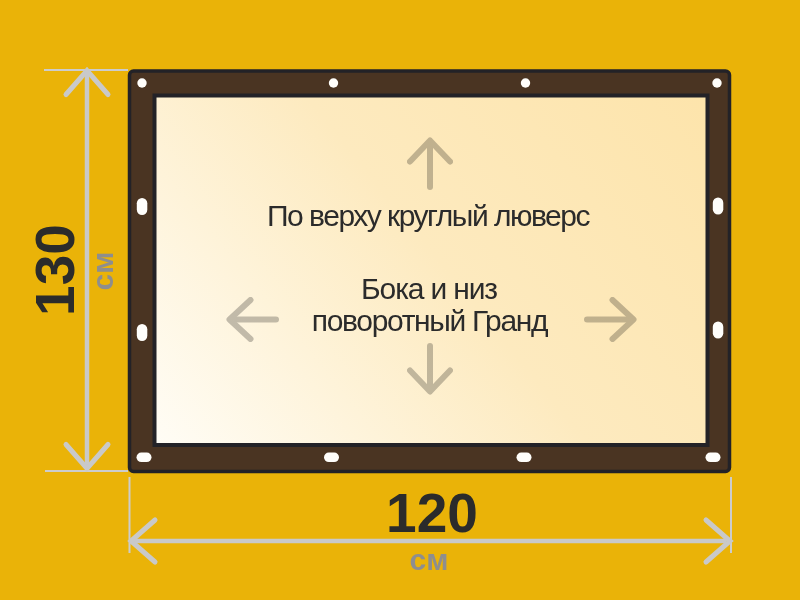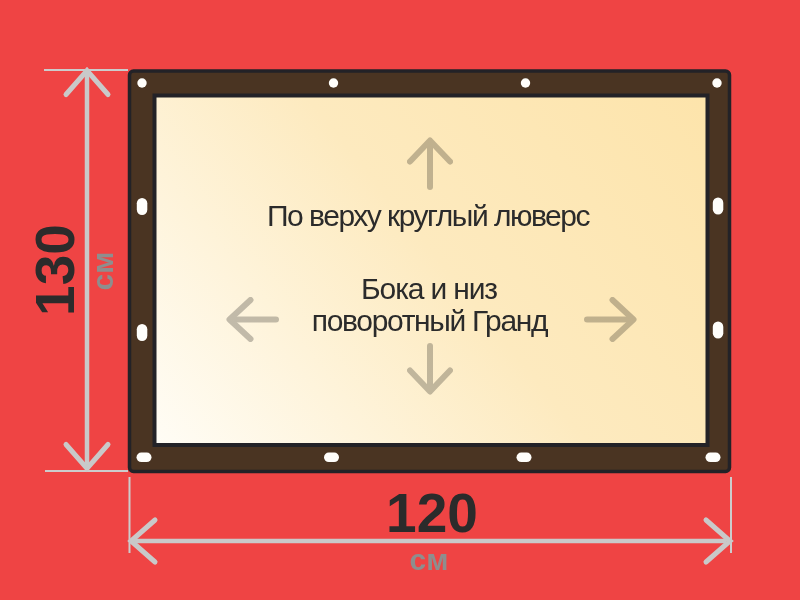--- a/index.html
+++ b/index.html
@@ -1,16 +1,16 @@
 <!DOCTYPE html>
 <html><head>
 <meta charset="utf-8">
 <style>
   html,body{margin:0;padding:0;background:#ffffff;}
-  .stage{position:relative;width:800px;height:600px;background:#ef4444;overflow:hidden;
+  .stage{position:relative;width:800px;height:600px;background:#eab308;overflow:hidden;
          font-family:"Liberation Sans", sans-serif;}
 </style>
 </head>
 <body>
 <div class="stage">
 <svg width="800" height="600" viewBox="0 0 800 600" xmlns="http://www.w3.org/2000/svg">
   <defs>
     <linearGradient id="canvasGrad" gradientUnits="userSpaceOnUse" x1="154.5" y1="445" x2="659" y2="36">
       <stop offset="0%" stop-color="#fffdf6"></stop>
       <stop offset="52%" stop-color="#fdeabf"></stop>

